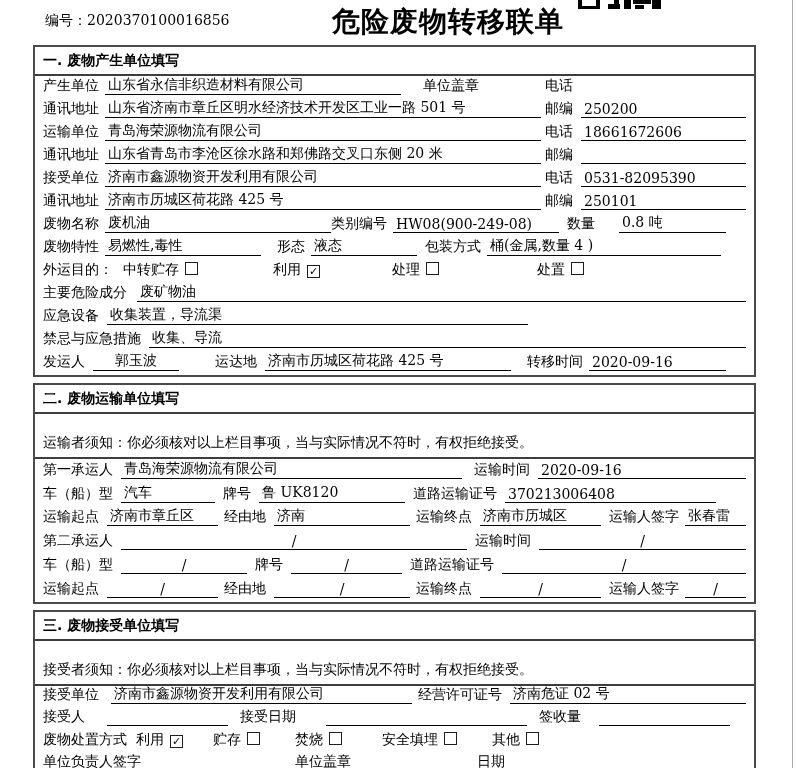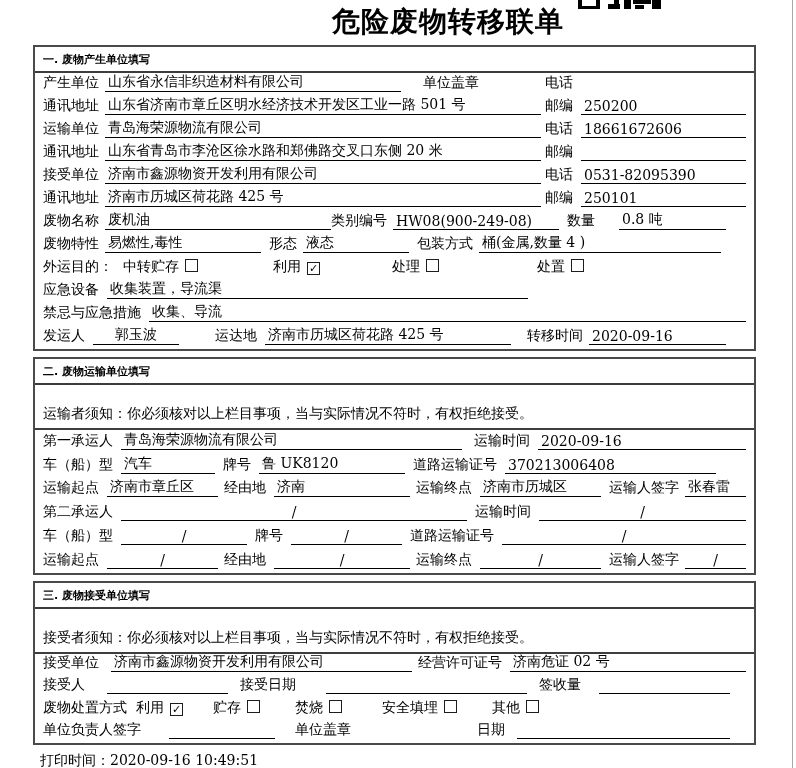--- a/index.html
+++ b/index.html
@@ -4,21 +4,21 @@
 <style>
   html,body{margin:0;padding:0;width:796px;height:768px;background:#fff;overflow:hidden}
   body{font-family:"DejaVu Serif","Liberation Serif",serif;font-size:14px;color:#000;position:relative}
   .hdr{position:relative;height:45px}
   .serial{position:absolute;left:45px;top:12px;white-space:nowrap}
   .title{position:absolute;left:332px;top:3px;font-size:28px;font-weight:bold;letter-spacing:1px;white-space:nowrap}
   .qr{position:absolute;left:578px;top:0}
   .edge{position:absolute;left:792px;top:0;width:1px;height:768px;background:#a8a8a8}
   .box{margin-left:33px;width:723px;border:2px solid #4a4a4a;box-sizing:border-box;background:#fff}
   .gap{height:6px}
-  .bh{font-family:"DejaVu Sans","Liberation Sans",sans-serif;font-weight:bold;font-size:11px;padding:5px 8px 4px;border-bottom:2px solid #3d3d3d}
+  .bh{font-family:"DejaVu Sans","Liberation Sans",sans-serif;font-weight:bold;font-size:14px;padding:5px 8px 4px;border-bottom:2px solid #3d3d3d}
   .note{padding:20px 8px 5px;border-bottom:2px solid #3d3d3d}
   .row{display:flex;align-items:flex-end;padding:0 8px 4px;box-sizing:border-box}
   .s1 .row{height:23px}
   .s2 .row{height:23.8px}
   .s3 .row{height:22.3px}
   .lbl{white-space:nowrap;flex-shrink:0}
   .u{border-bottom:1px solid #000;white-space:nowrap;overflow:hidden;flex-shrink:0;padding:0 3px;min-height:16px}
   .uf{flex:1 1 auto}
   .ctr{text-align:center}
   .opt{white-space:nowrap;flex-shrink:0}
@@ -26,20 +26,21 @@
   .rg{margin-left:auto;width:201px;display:flex;align-items:flex-end}
   .rg .u{flex:1 1 auto;margin-left:8px}
   .footer{margin:7px 0 0 40px;white-space:nowrap}
 </style>
 </head>
 <body>
 
 <div class="edge"></div>
 
 <div class="hdr">
+  <span class="serial"><span>编号：</span><span>2020370100016856</span></span>
   <span class="title">危险废物转移联单</span>
   <svg class="qr" width="84" height="11" viewBox="0 0 84 11" xmlns="http://www.w3.org/2000/svg" fill="#000">
     <rect x="0" y="0" width="4" height="9"></rect>
       <rect x="0" y="6" width="22" height="3"></rect>
       <rect x="18" y="0" width="4" height="9"></rect>
     <rect x="30" y="4" width="12" height="5"></rect>
       <rect x="36" y="0" width="5" height="4"></rect>
     <rect x="46" y="0" width="7" height="9"></rect>
       <rect x="55" y="0" width="18" height="4"></rect>
     <rect x="57" y="5" width="9" height="4"></rect>
@@ -109,34 +110,38 @@
     <span class="u" style="margin-left:6px;width:220px">废机油</span>
     <span class="lbl" style="margin-left:0">类别编号</span>
     <span class="u" style="margin-left:6px;width:160px">HW08(900-249-08)</span>
     <span class="lbl" style="margin-left:8px">数量</span>
     <span class="u uf" style="margin-left:24px;margin-right:20px">0.8 吨</span>
   </div>
 
   <div class="row">
     <span class="lbl">废物特性</span>
     <span class="u" style="margin-left:6px;width:150px">易燃性,毒性</span>
-    <span class="lbl" style="margin-left:8px">形态</span>
+    <span class="lbl" style="margin-left:16px">形态</span>
     <span class="u" style="margin-left:6px;width:100px">液态</span>
     <span class="lbl" style="margin-left:8px">包装方式</span>
     <span class="u uf" style="margin-left:6px;margin-right:25px">桶(金属,数量 4 )</span>
   </div>
 
   <div class="row">
     <span class="lbl">外运目的：</span>
     <span class="opt" style="margin-left:10px"><span>中转贮存</span><span class="cb"></span></span>
     <span class="opt" style="margin-left:75px"><span>利用</span><span class="cb">✓</span></span>
     <span class="opt" style="margin-left:72px"><span>处理</span><span class="cb"></span></span>
     <span class="opt" style="margin-left:98px"><span>处置</span><span class="cb"></span></span>
   </div>
 
+  <div class="row">
+    <span class="lbl">主要危险成分</span>
+    <span class="u uf" style="margin-left:10px">废矿物油</span>
+  </div>
 
   <div class="row">
     <span class="lbl">应急设备</span>
     <span class="u" style="margin-left:8px;width:415px">收集装置，导流渠</span>
   </div>
 
   <div class="row">
     <span class="lbl">禁忌与应急措施</span>
     <span class="u uf" style="margin-left:8px">收集、导流</span>
   </div>

